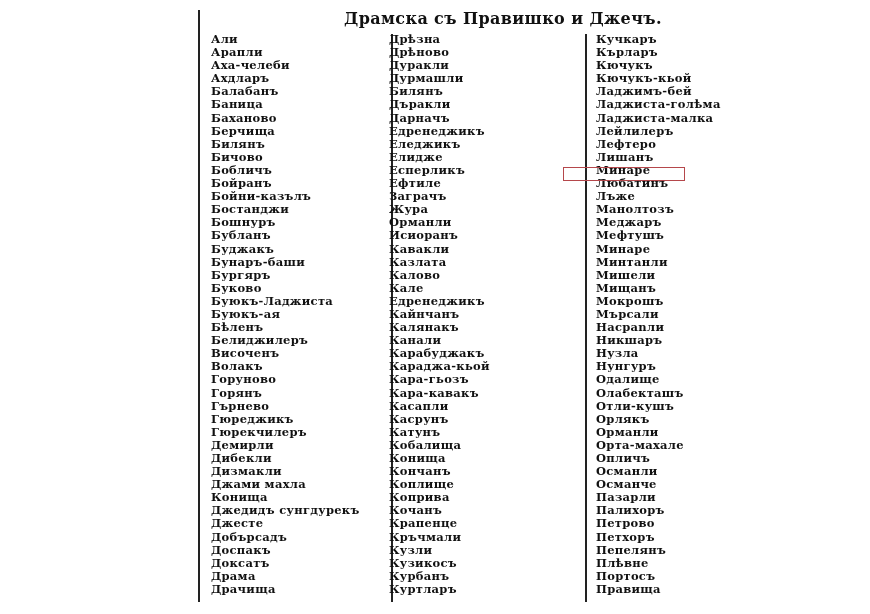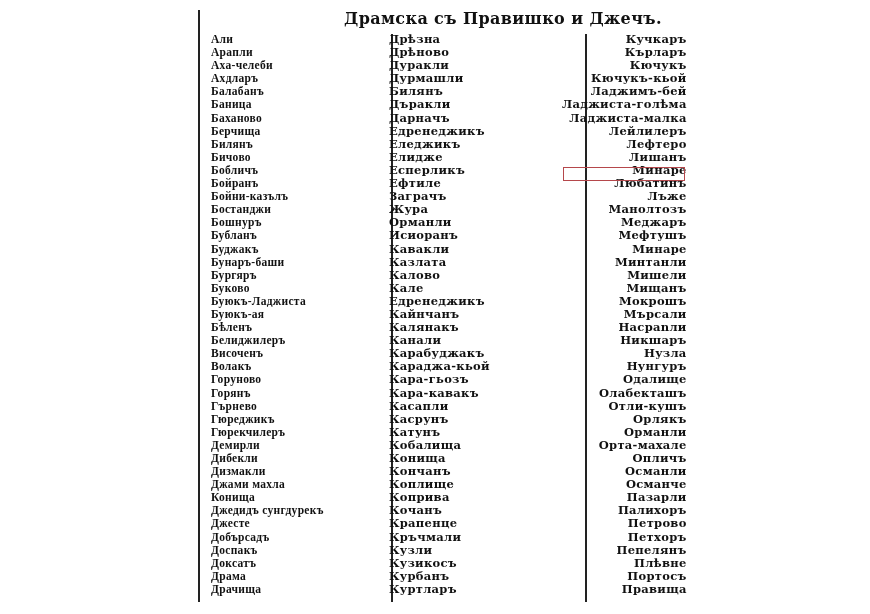--- a/index.html
+++ b/index.html
@@ -16,21 +16,21 @@
 </head>
 <body>
 
 <div>
   <div class="title">Драмска съ Правишко и Джечъ.</div>
 
   <div class="rule" style="left:198px; top:10px; height:592px;"></div>
   <div class="rule" style="left:391px; top:34px; height:568px;"></div>
   <div class="rule" style="left:585px; top:34px; height:568px;"></div>
 
-  <ul class="col" id="col-0" style="left:211px;font-family:Liberation Serif, serif;">
+  <ul class="col" id="col-0" style="left:211px;">
       <li>Али</li>
       <li>Арапли</li>
       <li>Аха-челеби</li>
       <li>Ахдларъ</li>
       <li>Балабанъ</li>
       <li>Баница</li>
       <li>Баханово</li>
       <li>Берчища</li>
       <li>Билянъ</li>
       <li>Бичово</li>
@@ -106,21 +106,21 @@
       <li>Коплище</li>
       <li>Коприва</li>
       <li>Кочанъ</li>
       <li>Крапенце</li>
       <li>Кръчмали</li>
       <li>Кузли</li>
       <li>Кузикосъ</li>
       <li>Курбанъ</li>
       <li>Куртларъ</li>
     </ul>
-  <ul class="col" id="col-2" style="left:562px;text-align:right;">
+  <ul class="col" id="col-2" style="left:596px;">
       <li>Кучкаръ</li>
       <li>Кърларъ</li>
       <li>Кючукъ</li>
       <li>Кючукъ-кьой</li>
       <li>Ладжимъ-бей</li>
       <li>Ладжиста-голѣма</li>
       <li>Ладжиста-малка</li>
       <li>Лейлилеръ</li>
       <li>Лефтеро</li>
       <li>Лишанъ</li>

